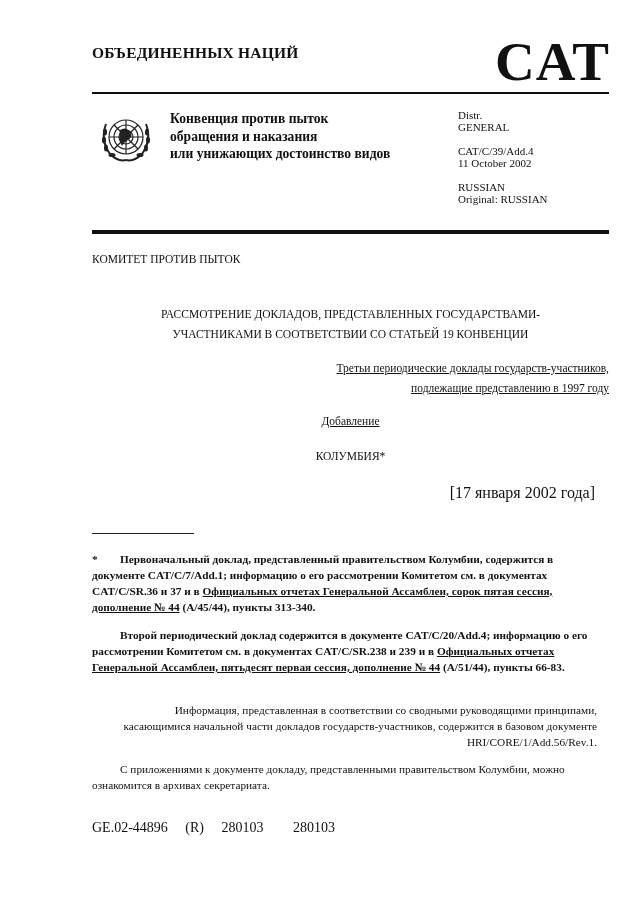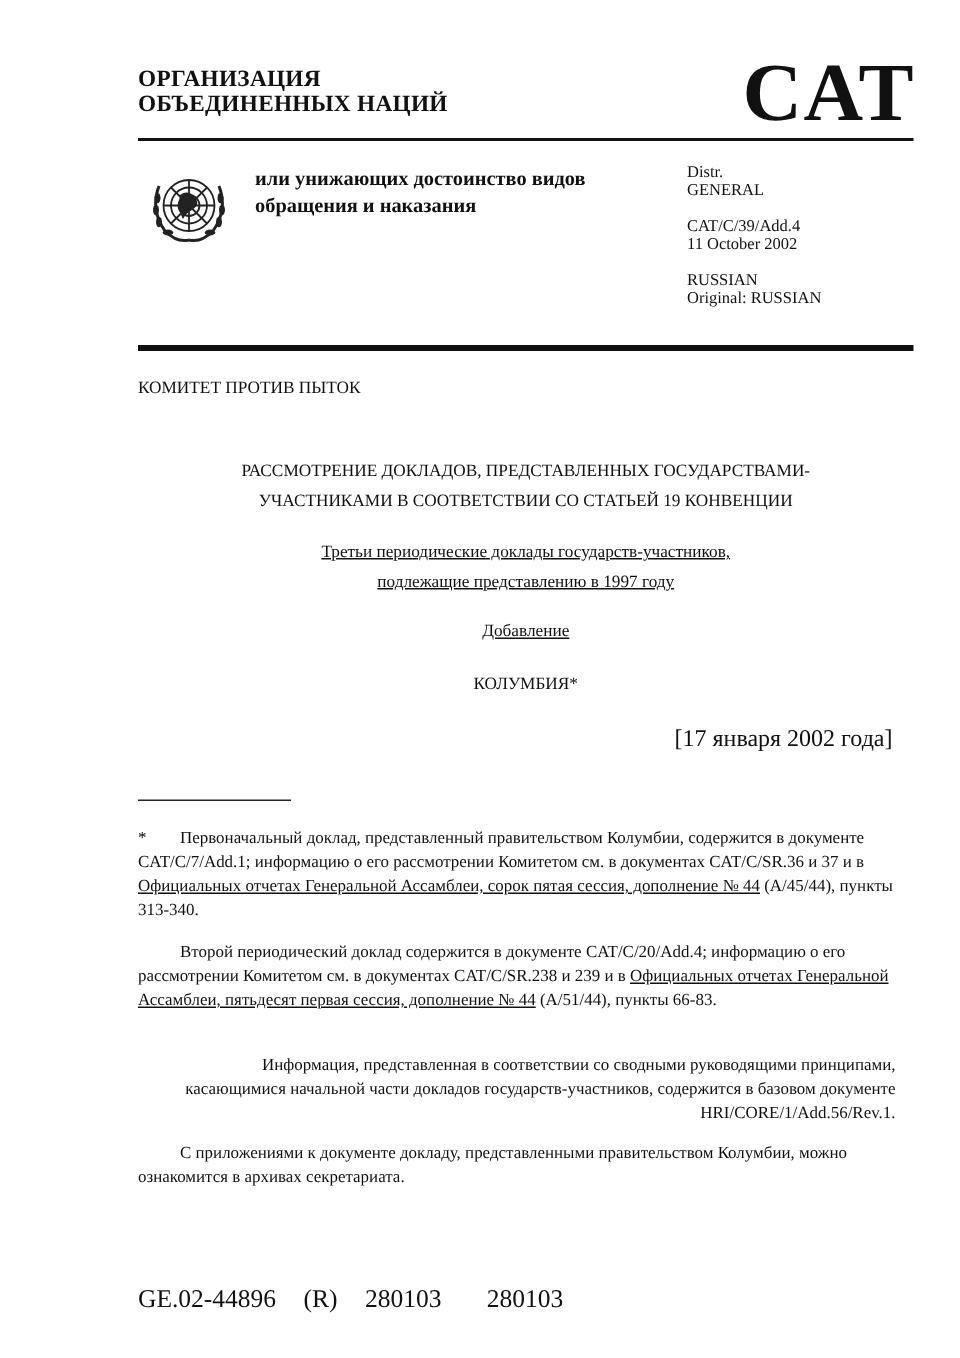--- a/index.html
+++ b/index.html
@@ -9,35 +9,34 @@
   .org { left: 92px; top: 44px; font-weight: bold; font-size: 15.5px; line-height: 17px; letter-spacing: 0.2px; }
   .cat { right: 30px; top: 40px; font-weight: bold; font-size: 55px; line-height: 44px; letter-spacing: 1px; }
   .rule-thin { left: 92px; top: 92px; width: 517px; height: 2px; background: #111; }
   .rule-thick { left: 92px; top: 230px; width: 517px; height: 4px; background: #111; }
   .emblem { left: 96px; top: 108px; width: 60px; height: 60px; }
   .conv { left: 170px; top: 110px; font-weight: bold; font-size: 13.6px; line-height: 17.5px; }
   .meta { left: 458px; top: 109px; font-size: 11px; line-height: 12px; }
   .meta .gap { height: 12px; }
   .committee { left: 92px; top: 253px; font-size: 11.5px; }
   .center { left: 92px; width: 517px; text-align: center; font-size: 11.5px; line-height: 20px; }
-  .u { text-decoration: underline; }
+  .u { text-decoration: underline; text-align: right; }
   .date { right: 45px; top: 484px; font-size: 16px; }
   .fn-rule { left: 92px; top: 533px; width: 102px; height: 1px; background: #222; }
   .fn { left: 92px; width: 505px; font-size: 11.3px; line-height: 16px; }
   .fn p { margin: 0; text-indent: 28px; }
-  .fn p.first { text-indent: 0; }
+  .fn p.first { text-indent: 0; font-weight: bold; }
   .fn .star { display: inline-block; width: 28px; }
-  .footer { left: 92px; top: 856px; font-size: 17px; word-spacing: 2px; }
+  .footer { left: 92px; top: 820px; font-size: 14px; word-spacing: 2px; }
   .footer span { margin-right: 12px; }
 </style>
 </head>
 <body>
 
 <div class="abs org">
-  <div>ОРГАНИЗАЦИЯ</div>
   <div>ОБЪЕДИНЕННЫХ НАЦИЙ</div>
 </div>
 <div class="abs cat">CAT</div>
 
 <div class="abs rule-thin"></div>
 
 <div class="abs emblem">
   <svg width="60" height="60" viewBox="0 0 60 60">
     <g fill="none" stroke="#222" stroke-width="1.2">
       <circle cx="30" cy="29" r="17"></circle>
@@ -60,22 +59,23 @@
       <ellipse cx="16" cy="47" rx="3.5" ry="2"></ellipse>
       <ellipse cx="51" cy="24" rx="2" ry="3.5"></ellipse>
       <ellipse cx="52" cy="32" rx="2" ry="3.5"></ellipse>
       <ellipse cx="50" cy="40" rx="2" ry="3.5"></ellipse>
       <ellipse cx="44" cy="47" rx="3.5" ry="2"></ellipse>
     </g>
   </svg>
 </div>
 
 <div class="abs conv">
+  <div>Конвенция против пыток</div>
+  <div>обращения и наказания</div>
   <div>или унижающих достоинство видов</div>
-  <div>обращения и наказания</div>
 </div>
 
 <div class="abs meta">
   <div>Distr.</div>
   <div>GENERAL</div>
   <div class="gap"></div>
   <div>CAT/C/39/Add.4</div>
   <div>11 October 2002</div>
   <div class="gap"></div>
   <div>RUSSIAN</div>
@@ -103,21 +103,21 @@
 <div class="abs center" style="top:446px;">КОЛУМБИЯ*</div>
 
 <div class="abs date">[17 января 2002 года]</div>
 
 <div class="abs fn-rule"></div>
 
 <div class="abs fn" style="top:551px;">
   <p class="first"><span class="star">*</span><span>Первоначальный доклад, представленный правительством Колумбии, содержится в документе CAT/C/7/Add.1;  информацию о его рассмотрении Комитетом см. в документах CAT/C/SR.36 и 37 и в </span><span class="u">Официальных отчетах Генеральной Ассамблеи, сорок пятая сессия, дополнение № 44</span><span> (A/45/44), пункты 313-340.</span></p>
 </div>
 
-<div class="abs fn" style="top:627px;">
+<div class="abs fn" style="top:627px;font-weight:bold;">
   <p><span>Второй периодический доклад содержится в документе CAT/C/20/Add.4; информацию о его рассмотрении Комитетом см. в документах CAT/C/SR.238 и 239 и в </span><span class="u">Официальных отчетах Генеральной Ассамблеи, пятьдесят первая сессия, дополнение № 44</span><span> (A/51/44), пункты 66-83.</span></p>
 </div>
 
 <div class="abs fn" style="top:702px;text-align:right;">
   <p>Информация, представленная в соответствии со сводными руководящими принципами, касающимися начальной части докладов государств-участников, содержится в базовом документе HRI/CORE/1/Add.56/Rev.1.</p>
 </div>
 
 <div class="abs fn" style="top:761px;">
   <p>С приложениями к документе докладу, представленными правительством Колумбии, можно ознакомится в архивах секретариата.</p>
 </div>

